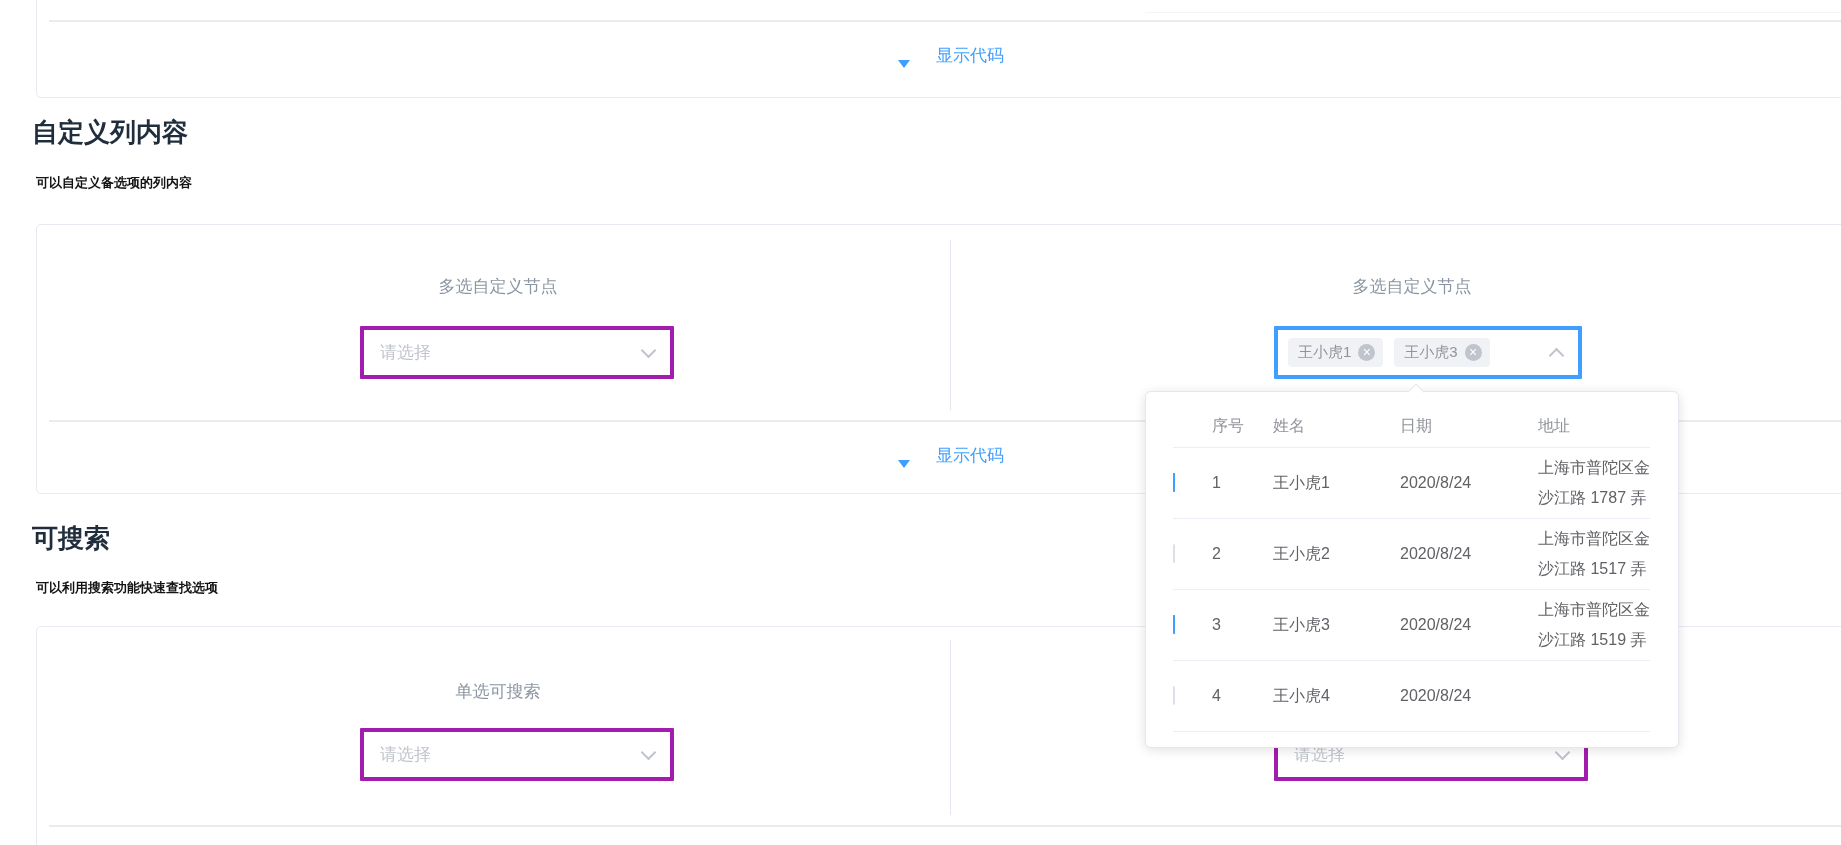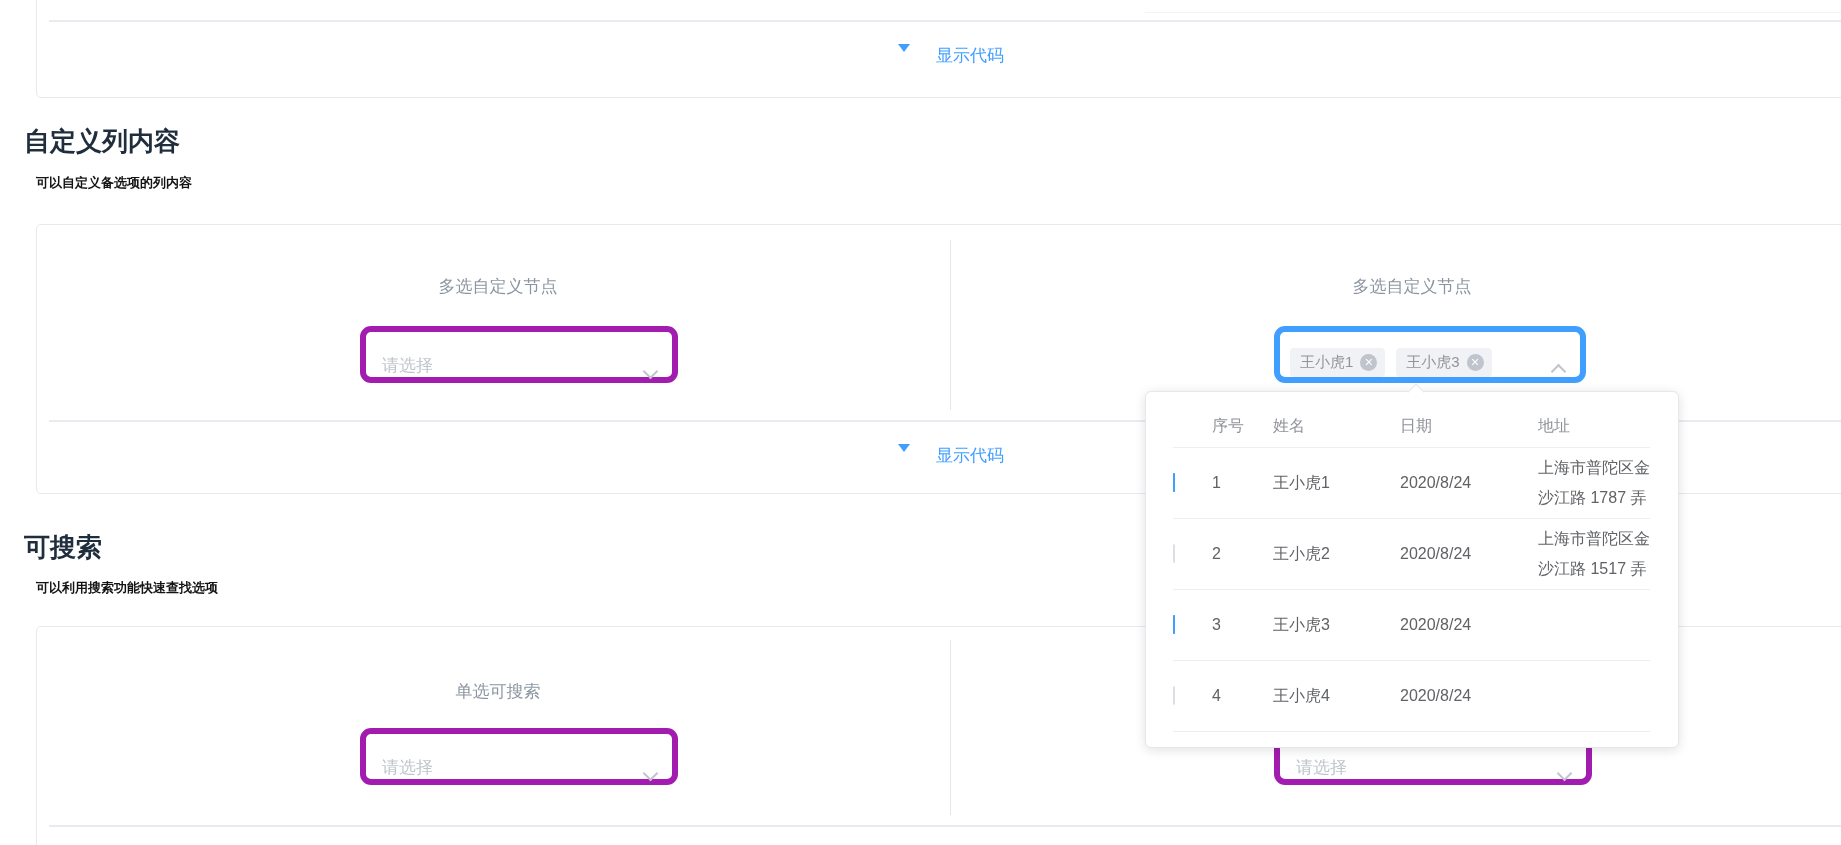--- a/index.html
+++ b/index.html
@@ -10,33 +10,33 @@
   .card{position:absolute;background:#fff;border:1px solid #e6e9ef;border-radius:5px;}
   .card1{left:36px;top:-30px;width:1900px;height:126px;}
   .card2{left:36px;top:224px;width:1900px;height:268px;}
   .card3{left:36px;top:626px;width:1900px;height:280px;}
 
   .hdivider{position:absolute;height:2px;background:#e9ebf0;}
   .vdivider{position:absolute;width:1px;background:#e4e7ed;}
   .faint-line{position:absolute;height:1px;background:#f3f4f6;}
 
   
-  .code-bar{position:absolute;display:flex;align-items:flex-start;gap:26px;cursor:pointer;transform:translateX(-50%);}
+  .code-bar{position:absolute;display:flex;align-items:flex-end;gap:26px;cursor:pointer;transform:translateX(-50%);}
   .caret-down{width:0;height:0;border-left:6px solid transparent;border-right:6px solid transparent;border-top:8px solid #409eff;}
   .code-label{color:#409eff;font-size:17px;line-height:24px;}
 
   
-  .h2{position:absolute;left:24px;font-size:26px;font-weight:700;color:#1f2d3d;line-height:32px;margin-top:9px;}
+  .h2{position:absolute;left:32px;font-size:26px;font-weight:700;color:#1f2d3d;line-height:32px;}
   .desc{position:absolute;left:36px;font-size:13px;font-weight:700;color:#141414;line-height:24px;}
 
   
   .demo-label{position:absolute;text-align:center;font-size:17px;color:#8b95a1;line-height:22px;}
 
   
-  .el-select{position:absolute;width:274px;height:45px;background:#fff;border:6px solid #a21caf;border-radius:11px;display:flex;align-items:flex-end;padding:0 16px;box-sizing:content-box;}
+  .el-select{position:absolute;width:274px;height:45px;background:#fff;border:4px solid #a21caf;border-radius:1px;display:flex;align-items:center;padding:0 16px;box-sizing:content-box;}
   .el-select .ph{color:#c0c4cc;font-size:17px;flex:1;}
   .chev{width:11px;height:11px;border-right:2px solid #c0c4cc;border-bottom:2px solid #c0c4cc;box-sizing:border-box;}
   .chev.down{transform:rotate(45deg);margin-top:-5px;}
   .chev.up{transform:rotate(-135deg);margin-top:6px;}
   .el-select.focused{border-color:#409eff;}
   .el-select.multi{padding:0 16px 0 10px;}
 
   
   .tag{display:flex;align-items:center;height:29px;background:#f0f2f5;border-radius:4px;padding:0 8px 0 10px;margin-right:11px;}
   .tag-text{color:#909399;font-size:15px;margin-right:7px;}
@@ -148,20 +148,21 @@
     <span class="col-index">2</span>
     <span class="col-name">王小虎2</span>
     <span class="col-date">2020/8/24</span>
     <span class="col-addr">上海市普陀区金沙江路 1517 弄</span>
   </div>
           <div class="trow">
     <span class="col-check"><span class="checkbox checked"></span></span>
     <span class="col-index">3</span>
     <span class="col-name">王小虎3</span>
     <span class="col-date">2020/8/24</span>
+    <span class="col-addr">上海市普陀区金沙江路 1519 弄</span>
   </div>
           <div class="trow">
     <span class="col-check"><span class="checkbox"></span></span>
     <span class="col-index">4</span>
     <span class="col-name">王小虎4</span>
     <span class="col-date">2020/8/24</span>
   </div>
         </div>
     </div>
   </div>

